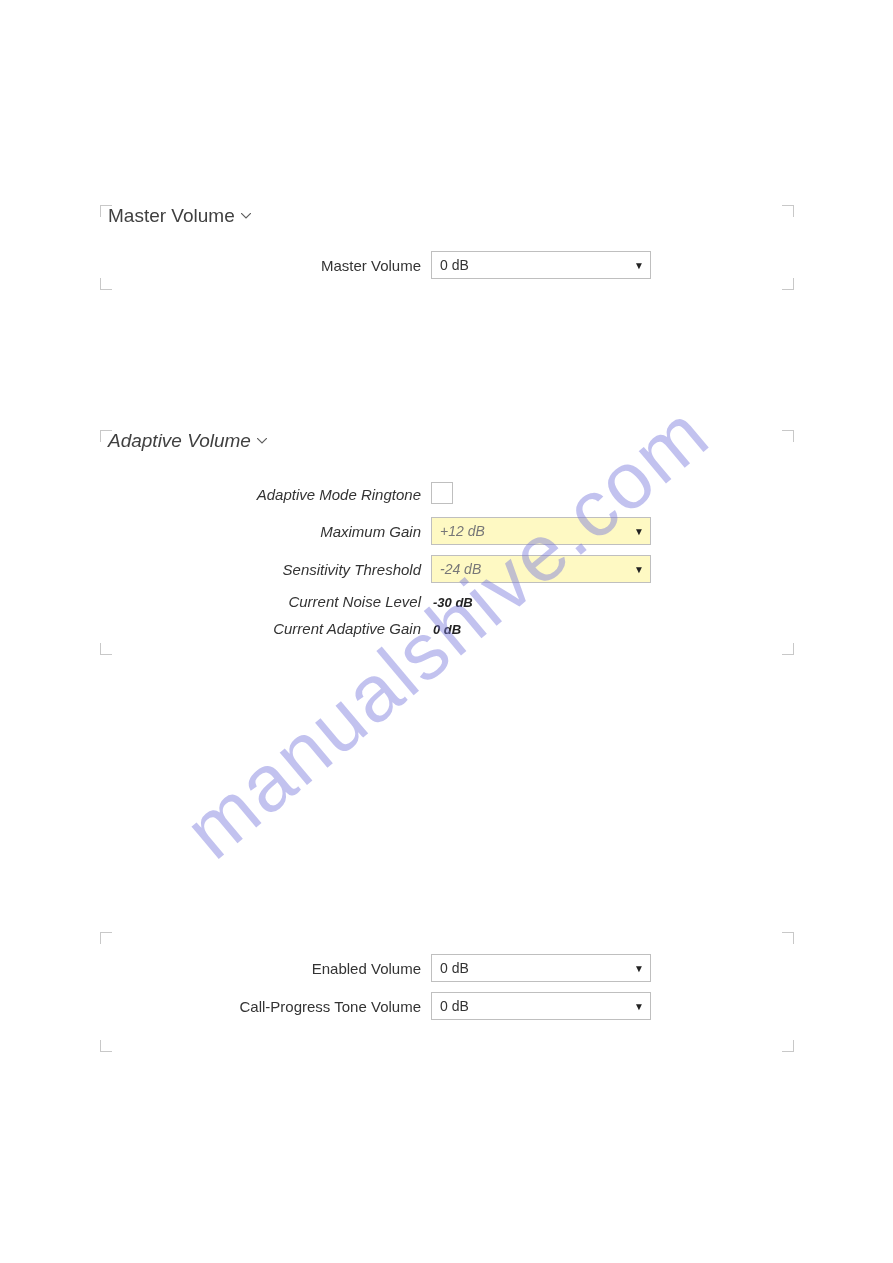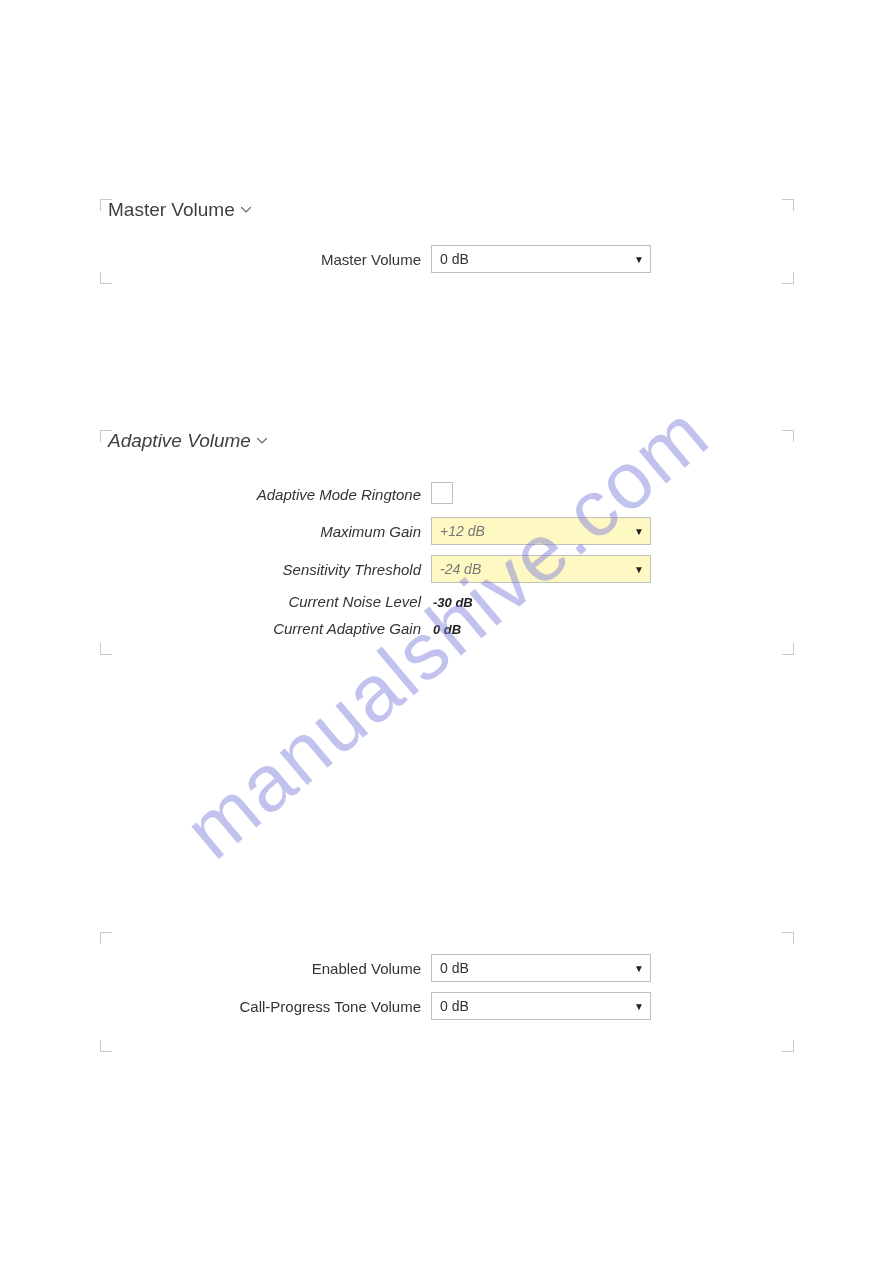--- a/index.html
+++ b/index.html
@@ -104,21 +104,21 @@
       cursor: pointer;
       display: inline-block;
     }
     .bold-val {
       font-weight: 700;
       color: #222;
       font-size: 13px;
       padding-left: 2px;
     }
 
-    #section-master { top: 199px; height: 85px; }
+    #section-master { top: 205px; height: 85px; }
     #section-master .body { padding-top: 16px; }
 
     #section-adaptive { top: 430px; height: 225px; font-style: italic; }
     #section-adaptive .body { padding-top: 22px; }
 
     #section-phone { top: 932px; height: 120px; }
     #section-phone .body { padding-top: 22px; }
   </style>
 </head>
 <body>

